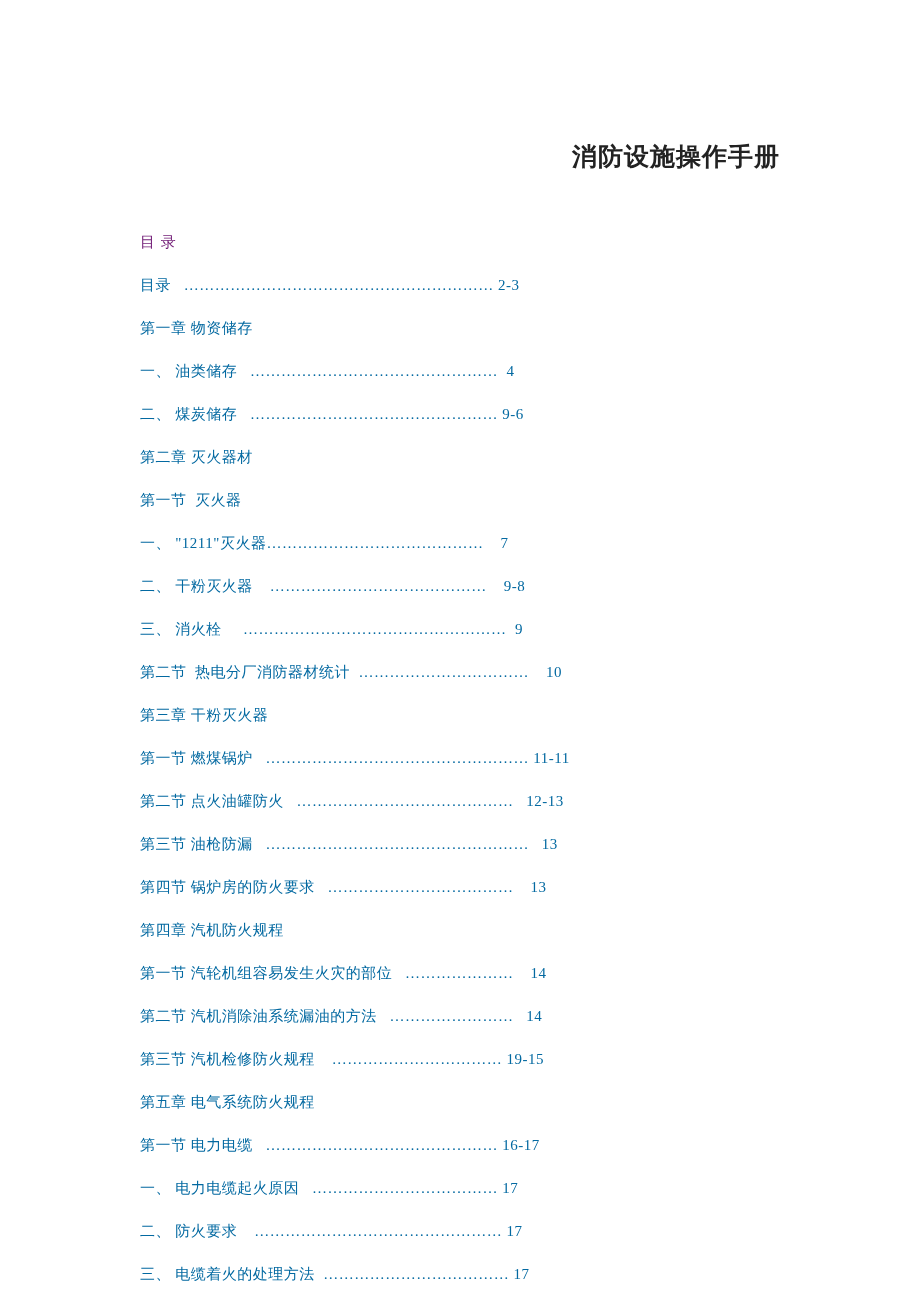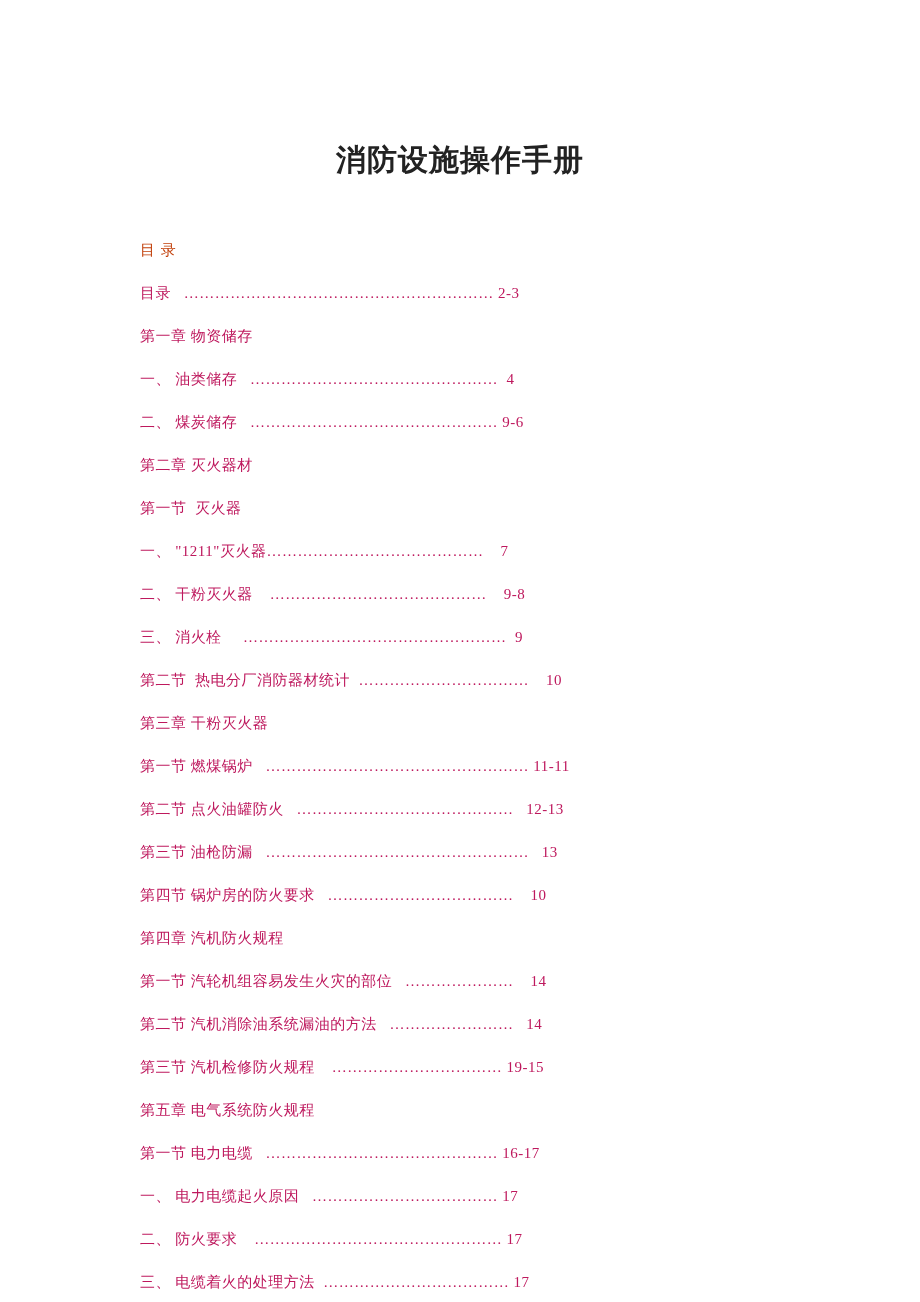--- a/index.html
+++ b/index.html
@@ -5,36 +5,36 @@
     * { margin: 0; padding: 0; box-sizing: border-box; }
     body {
       background: #fff;
       width: 920px;
       height: 1302px;
       font-family: "SimSun", "Songti SC", serif;
       color: #333;
       padding: 140px 140px 0 140px;
     }
     .title {
-      font-size: 30px;
-      text-align: center;
+      font-size: 25px;
+      text-align: right;
       font-family: "SimSun", "Songti SC", serif;
       color: #222;
       margin-bottom: 60px;
       letter-spacing: 1px;
     }
     .toc-heading {
       font-size: 15px;
       margin-bottom: 24px;
-      color: #c2410c;
+      color: #701a75;
       letter-spacing: 1px;
     }
     .toc-line {
       font-size: 15px;
-      color: #be185d;
+      color: #0369a1;
       margin-bottom: 24px;
       white-space: pre;
       letter-spacing: 0.5px;
     }
   </style>
 </head>
 <body>
 
 <h1 class="title">消防设施操作手册</h1>
 
@@ -47,21 +47,21 @@
 <div class="toc-line">第二章 灭火器材</div>
 <div class="toc-line">第一节  灭火器</div>
 <div class="toc-line">一、 "1211"灭火器……………………………………    7</div>
 <div class="toc-line">二、 干粉灭火器    ……………………………………    9-8</div>
 <div class="toc-line">三、 消火栓     ……………………………………………  9</div>
 <div class="toc-line">第二节  热电分厂消防器材统计  ……………………………    10</div>
 <div class="toc-line">第三章 干粉灭火器</div>
 <div class="toc-line">第一节 燃煤锅炉   …………………………………………… 11-11</div>
 <div class="toc-line">第二节 点火油罐防火   ……………………………………   12-13</div>
 <div class="toc-line">第三节 油枪防漏   ……………………………………………   13</div>
-<div class="toc-line">第四节 锅炉房的防火要求   ………………………………    10</div>
+<div class="toc-line">第四节 锅炉房的防火要求   ………………………………    13</div>
 <div class="toc-line">第四章 汽机防火规程</div>
 <div class="toc-line">第一节 汽轮机组容易发生火灾的部位   …………………    14</div>
 <div class="toc-line">第二节 汽机消除油系统漏油的方法   ……………………   14</div>
 <div class="toc-line">第三节 汽机检修防火规程    …………………………… 19-15</div>
 <div class="toc-line">第五章 电气系统防火规程</div>
 <div class="toc-line">第一节 电力电缆   ……………………………………… 16-17</div>
 <div class="toc-line">一、 电力电缆起火原因   ……………………………… 17</div>
 <div class="toc-line">二、 防火要求    ………………………………………… 17</div>
 <div class="toc-line">三、 电缆着火的处理方法  ……………………………… 17</div>
 

